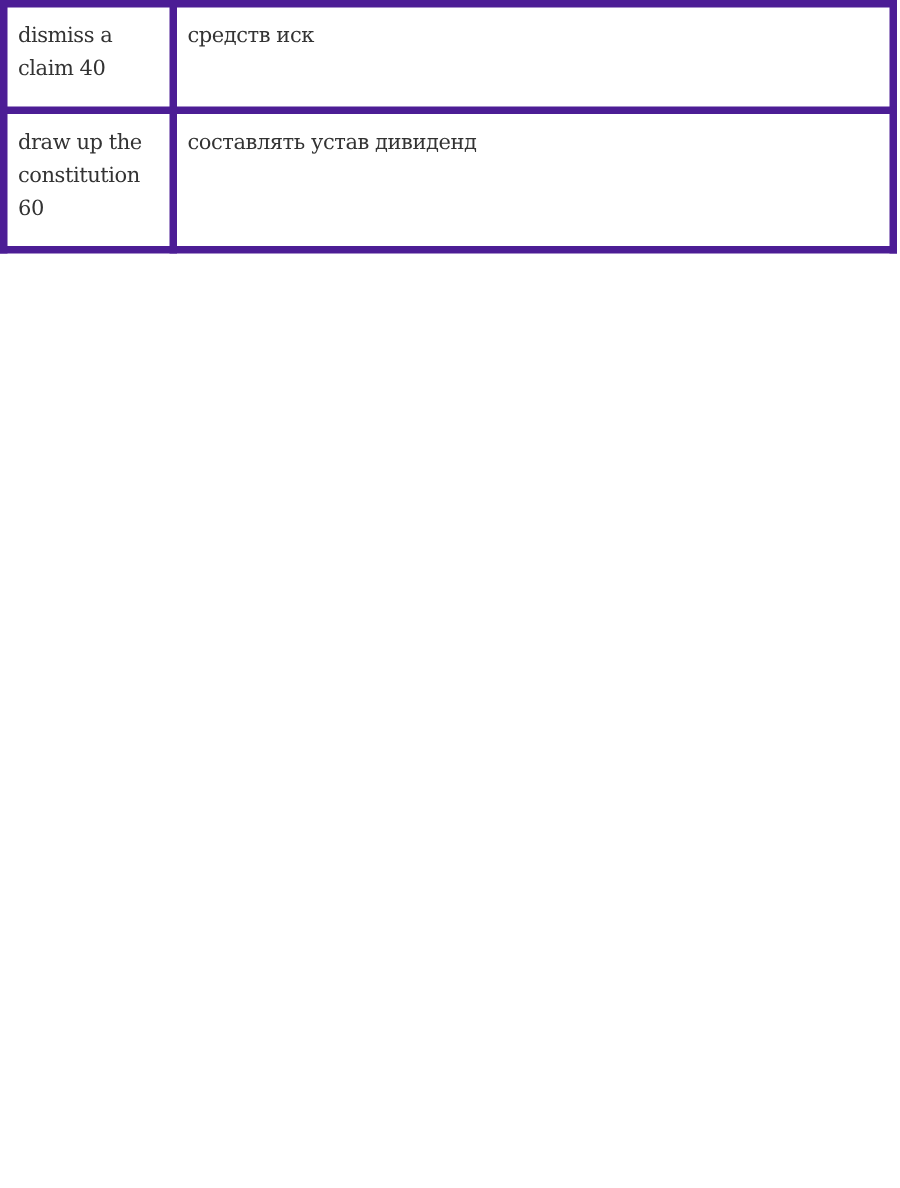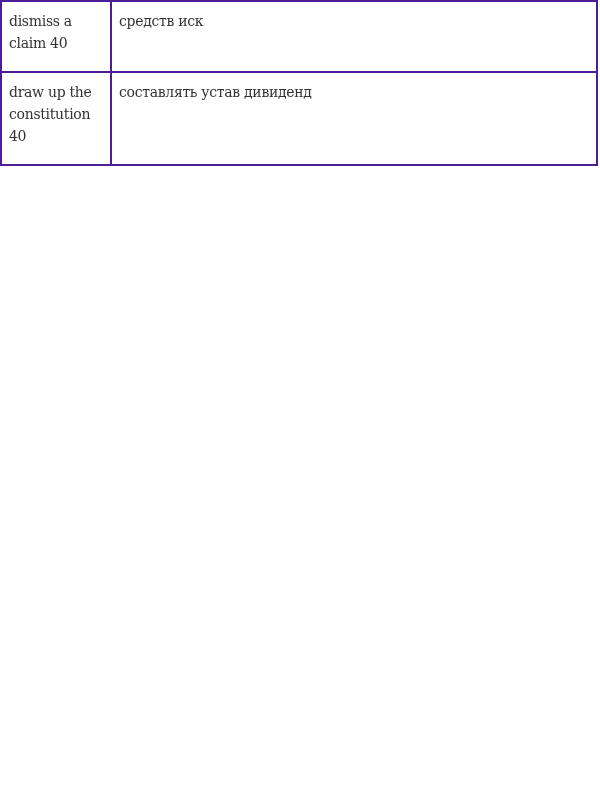--- a/index.html
+++ b/index.html
@@ -8,35 +8,35 @@
     position: absolute; left: 0; top: 0;
     width: 598px;
     border-collapse: collapse;
     table-layout: fixed;
     font-family: "DejaVu Serif", "Liberation Serif", serif;
     font-size: 14px;
     line-height: 22px;
     color: #333333;
   }
   .glossary td {
-    border: 2px solid #4c1d95;
+    border: 5px solid #4c1d95;
     vertical-align: top;
     padding: 8px 7px 10px 7px;
     letter-spacing: -0.3px;
   }
   .glossary td.term { width: 94px; }
   .glossary td.def { }
 </style>
 </head>
 <body>
 
 <table class="glossary">
   <tbody>
     <tr style="height:71px">
       <td class="term">dismiss a claim 40</td>
       <td class="def">средств иск</td>
     </tr>
     <tr style="height:93px">
-      <td class="term">draw up the constitution 40</td>
+      <td class="term">draw up the constitution 60</td>
       <td class="def">составлять устав дивиденд</td>
     </tr>
   </tbody>
 </table>
 
 </body></html>

